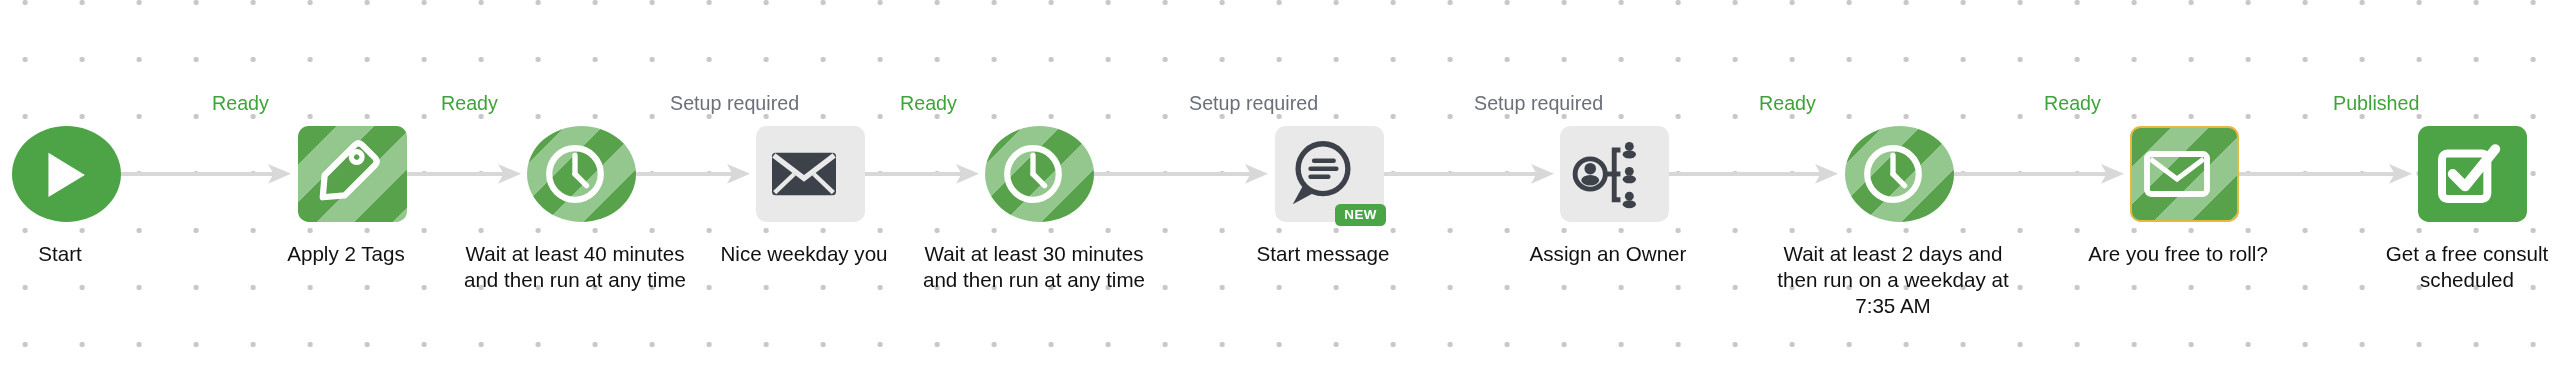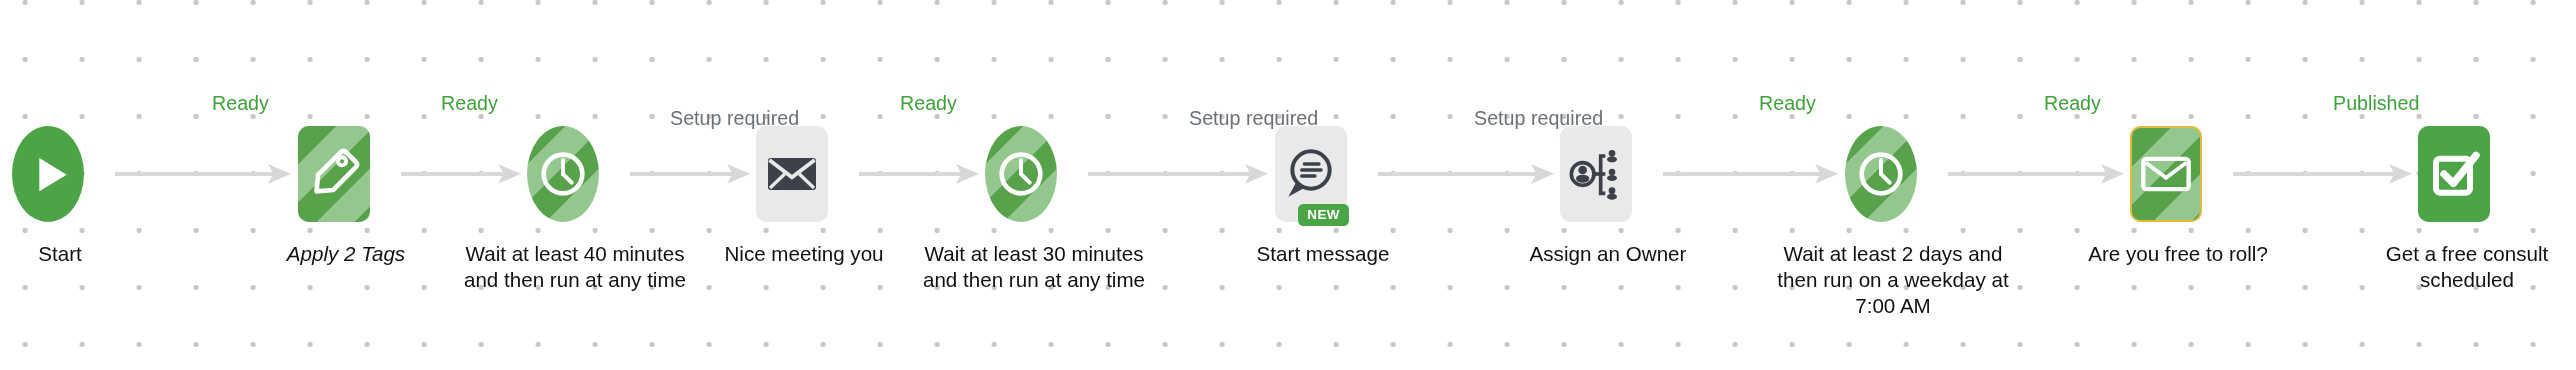--- a/index.html
+++ b/index.html
@@ -12,23 +12,23 @@
     background-image:radial-gradient(circle, #c8c8c8 2.3px, transparent 3px);
     background-size:57px 57px;
     background-position:-3.4px -26px;
   }
   .node-group{position:absolute;top:0;height:371px;}
   .status{
     position:absolute;top:92px;width:269px;
     text-align:left;font-size:19.7px;line-height:23px;font-weight:400;
   }
   .status.ready{color:#3fa33c;}
-  .status.setup{color:#6b7078;margin-top:15px;}
+  .status.setup{color:#6b7078;}
   .nodebox{
-    position:absolute;top:126px;width:72px;height:96px;
+    position:absolute;top:126px;width:109px;height:96px;
     display:flex;align-items:center;justify-content:flex-start;
     box-sizing:border-box;cursor:pointer;
   }
   .square{border-radius:10.7px;}
   .circle{border-radius:50%;}
   .solid-green{background:#4ca446;}
   .striped-green{background:repeating-linear-gradient(135deg,#57a24a 0 27px,#94c78e 27px 54px);}
   .gray{background:#e9e9ea;}
   .selected{border:2.7px solid #e5b842;}
   .title{
@@ -104,21 +104,21 @@
   <div class="node-group">
     <div class="status ready" style="left:212px;">Ready</div>
     <div class="nodebox square striped-green" style="left:298px;">
       <svg width="96" height="96" viewBox="0 0 108 108">
         <g transform="rotate(-45 54 54)" fill="none" stroke="#ffffff" stroke-width="7" stroke-linejoin="round">
           <path d="M36 38 L84 38 Q90 38 90 44 L90 64 Q90 70 84 70 L36 70 L17 54 Z"></path>
           <circle cx="76" cy="49" r="6" stroke-width="6"></circle>
         </g>
       </svg>
     </div>
-    <div class="title" style="left:203px;font-style:italic;">Apply 2 Tags</div>
+    <div class="title" style="left:203px;">Apply 2 Tags</div>
   </div>
 
   <div class="node-group">
     <div class="status ready" style="left:441px;">Ready</div>
     <div class="nodebox circle striped-green" style="left:527px;">
       <svg width="96" height="96" viewBox="0 0 108 108">
         <circle cx="54" cy="54" r="29" fill="none" stroke="#ffffff" stroke-width="7"></circle>
         <line x1="54" y1="54" x2="54" y2="33" stroke="#ffffff" stroke-width="6" stroke-linecap="round"></line>
         <line x1="54" y1="54" x2="67" y2="67" stroke="#ffffff" stroke-width="6" stroke-linecap="round"></line>
       </svg>
@@ -130,21 +130,21 @@
   <div class="node-group">
     <div class="status setup" style="left:670px;">Setup required</div>
     <div class="nodebox square gray" style="left:756px;">
       <svg width="96" height="96" viewBox="0 0 108 108">
         <rect x="18" y="30" width="72" height="48" rx="4" fill="#3d4149"></rect>
         <polyline points="20,33 54,59 88,33" fill="none" stroke="#e9e9ea" stroke-width="6"></polyline>
         <line x1="21" y1="75" x2="43" y2="54" stroke="#e9e9ea" stroke-width="5"></line>
         <line x1="87" y1="75" x2="65" y2="54" stroke="#e9e9ea" stroke-width="5"></line>
       </svg>
     </div>
-    <div class="title" style="left:661px;">Nice meeting you</div>
+    <div class="title" style="left:661px;">Nice weekday you</div>
   </div>
 
   <div class="node-group">
     <div class="status ready" style="left:900px;">Ready</div>
     <div class="nodebox circle striped-green" style="left:985px;">
       <svg width="96" height="96" viewBox="0 0 108 108">
         <circle cx="54" cy="54" r="29" fill="none" stroke="#ffffff" stroke-width="7"></circle>
         <line x1="54" y1="54" x2="54" y2="33" stroke="#ffffff" stroke-width="6" stroke-linecap="round"></line>
         <line x1="54" y1="54" x2="67" y2="67" stroke="#ffffff" stroke-width="6" stroke-linecap="round"></line>
       </svg>
@@ -194,21 +194,21 @@
     <div class="status ready" style="left:1759px;">Ready</div>
     <div class="nodebox circle striped-green" style="left:1845px;">
       <svg width="96" height="96" viewBox="0 0 108 108">
         <circle cx="54" cy="54" r="29" fill="none" stroke="#ffffff" stroke-width="7"></circle>
         <line x1="54" y1="54" x2="54" y2="33" stroke="#ffffff" stroke-width="6" stroke-linecap="round"></line>
         <line x1="54" y1="54" x2="67" y2="67" stroke="#ffffff" stroke-width="6" stroke-linecap="round"></line>
       </svg>
     </div>
     <div class="title" style="left:1750px;">Wait at least 2 days and
 then run on a weekday at
-7:00 AM</div>
+7:35 AM</div>
   </div>
 
   <div class="node-group">
     <div class="status ready" style="left:2044px;">Ready</div>
     <div class="nodebox square striped-green selected" style="left:2130px;">
       <svg width="90" height="90" viewBox="0 0 108 108">
         <rect x="18" y="30" width="72" height="48" rx="5" fill="none" stroke="#ffffff" stroke-width="7"></rect>
         <polyline points="22,36 54,60 86,36" fill="none" stroke="#ffffff" stroke-width="6"></polyline>
       </svg>
     </div>

